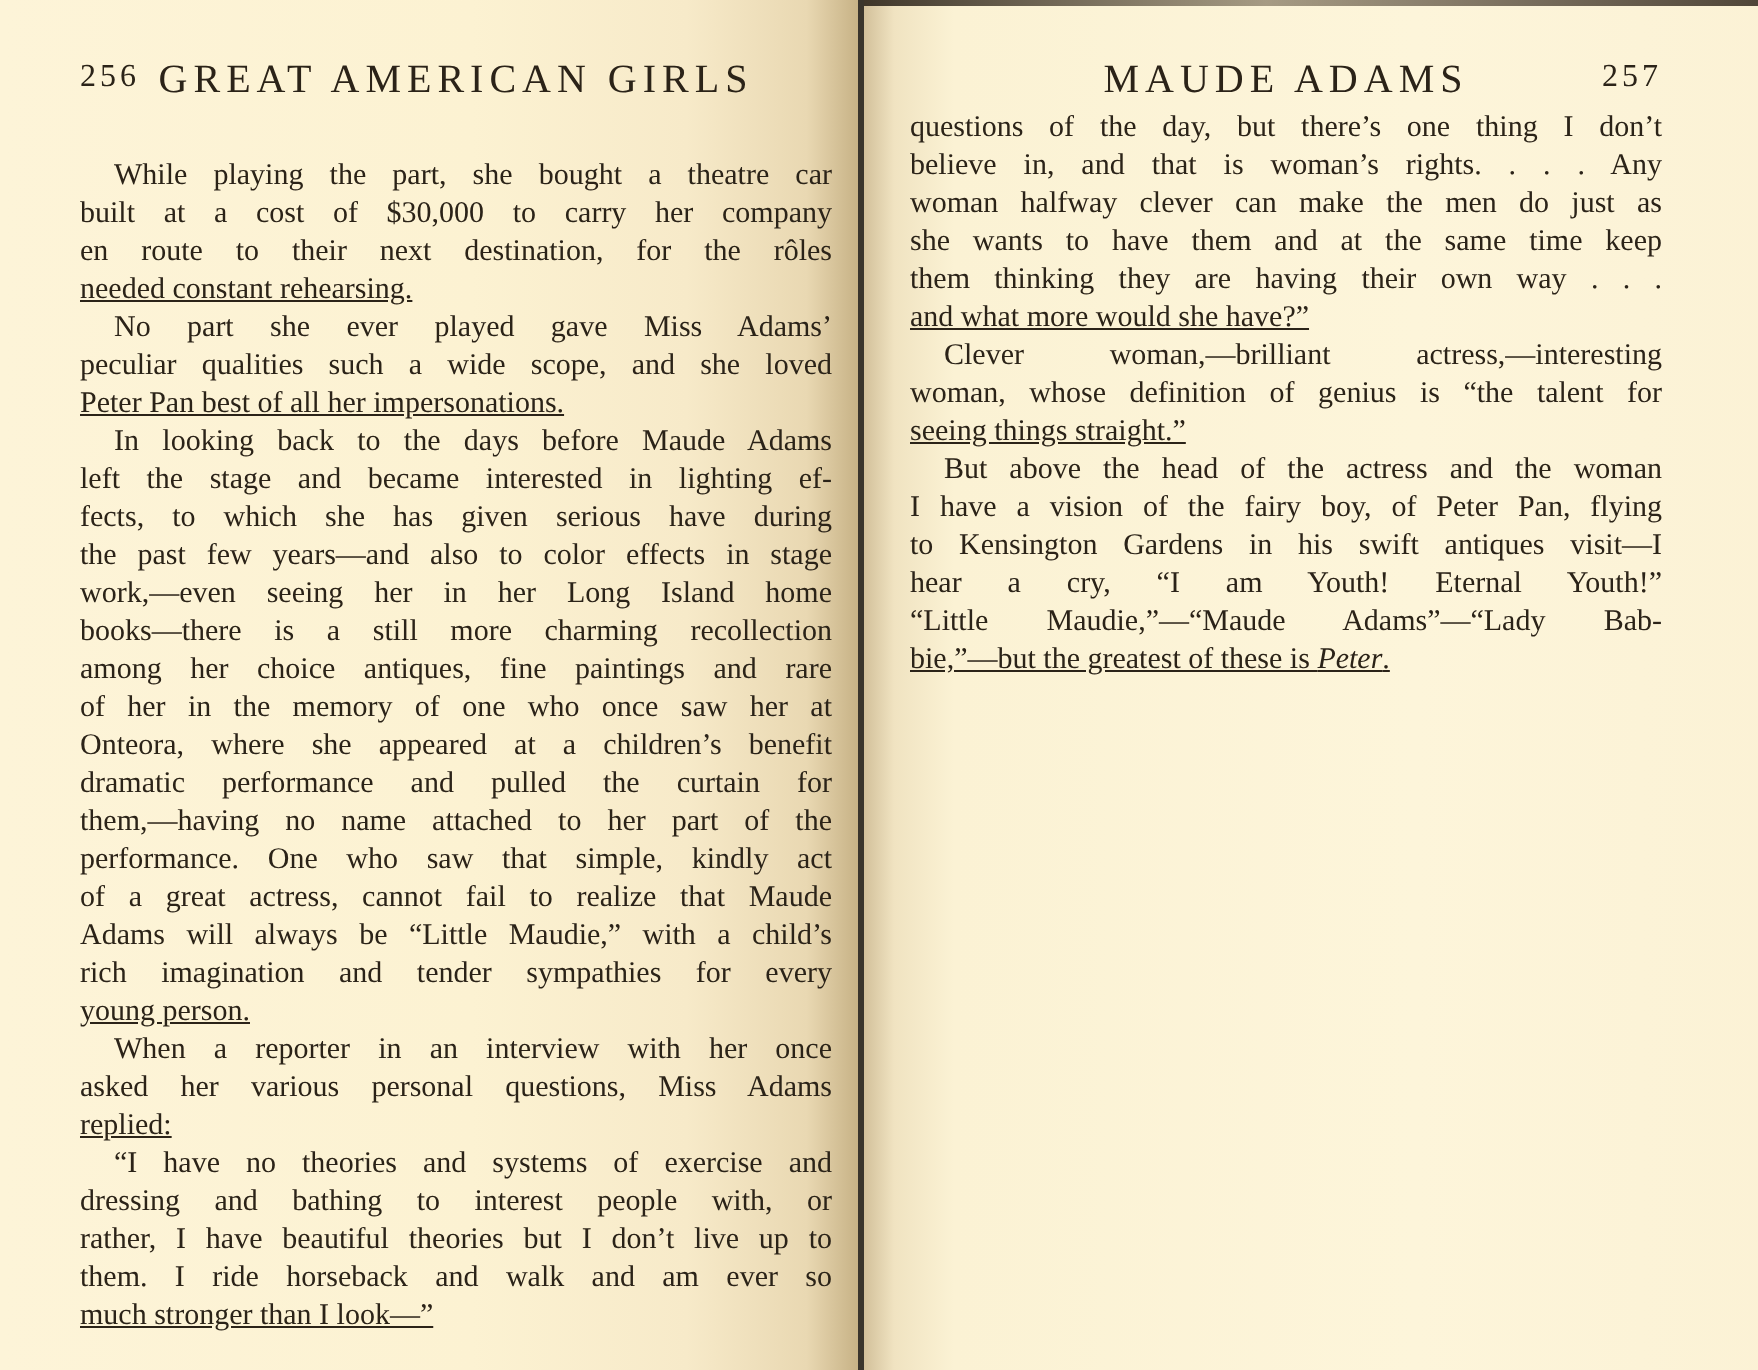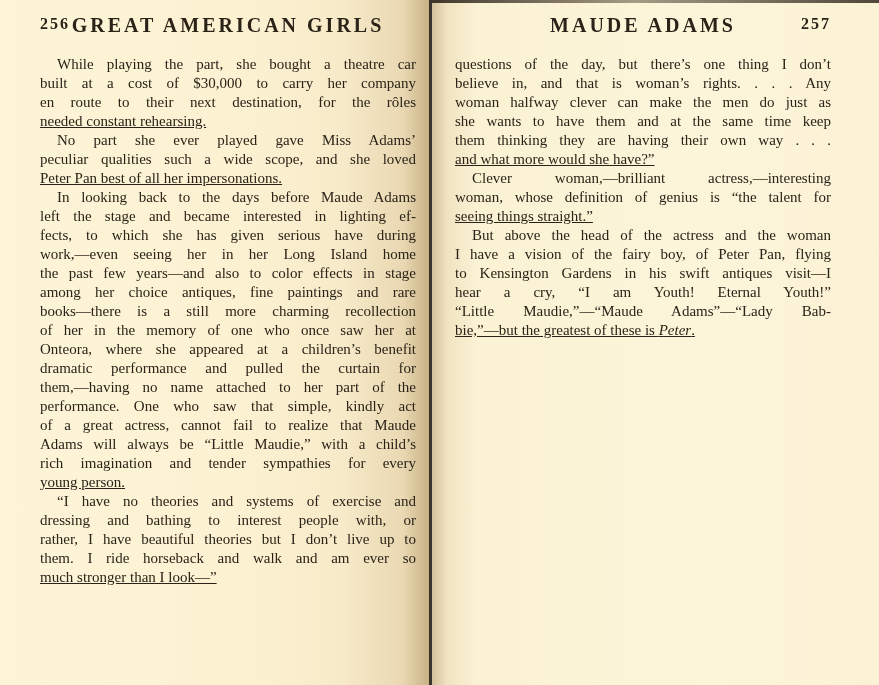--- a/index.html
+++ b/index.html
@@ -22,33 +22,33 @@
   }
   .gutter {
     position: absolute; left: 429px; top: 0; width: 3px; height: 685px;
     background: #3a352c;
   }
   .page-top-edge {
     position: absolute; left: 432px; right: 0; top: 0; height: 3px;
     background: linear-gradient(90deg, rgba(46,38,28,.9), rgba(80,66,48,.5) 45%, rgba(50,40,30,.85));
   }
 
-  .header { position: absolute; top: 14px; height: 22px; font-weight: bold; }
+  .header { position: absolute; top: 29px; height: 22px; }
   .page.left  .header { left: 40px; width: 376px; }
   .page.right .header { left: 23px; width: 376px; }
   .header .title {
     display: block; text-align: center;
     font-size: 20px; letter-spacing: 3px; white-space: nowrap;
   }
   .header .pageno { position: absolute; top: 1px; font-size: 16px; letter-spacing: 2px; }
   .page.left  .pageno { left: 0; }
   .page.right .pageno { right: 0; }
 
   .body-text { position: absolute; top: 55px; font-size: 15px; line-height: 19px; }
-  .page.left  .body-text { left: 40px; width: 376px; }
+  .page.left  .body-text { left: 40px; width: 376px; margin-top: 24px; }
   .page.right .body-text { left: 23px; width: 376px; }
 
   .para { margin: 0; }
   .line { text-align: justify; text-align-last: justify; }
   .line.last { text-align-last: left; text-decoration: underline; }
   .line.first { text-indent: 17px; }
 </style>
 </head>
 <body>
 
@@ -68,33 +68,38 @@
         </div>
         <div class="para">
           <div class="line first">No part she ever played gave Miss Adams’</div>
           <div class="line">peculiar qualities such a wide scope, and she loved</div>
           <div class="line last">Peter Pan best of all her impersonations.</div>
         </div>
         <div class="para">
           <div class="line first">In looking back to the days before Maude Adams</div>
           <div class="line">left the stage and became interested in lighting ef-</div>
           <div class="line">fects, to which she has given serious have during</div>
+          <div class="line">the past few years—and also to color effects in stage</div>
           <div class="line">work,—even seeing her in her Long Island home</div>
-          <div class="line">the past few years—and also to color effects in stage</div>
+          <div class="line">books—there is a still more charming recollection</div>
           <div class="line">among her choice antiques, fine paintings and rare</div>
-          <div class="line">books—there is a still more charming recollection</div>
           <div class="line">of her in the memory of one who once saw her at</div>
           <div class="line">Onteora, where she appeared at a children’s benefit</div>
           <div class="line">dramatic performance and pulled the curtain for</div>
           <div class="line">them,—having no name attached to her part of the</div>
           <div class="line">performance. One who saw that simple, kindly act</div>
           <div class="line">of a great actress, cannot fail to realize that Maude</div>
           <div class="line">Adams will always be “Little Maudie,” with a child’s</div>
           <div class="line">rich imagination and tender sympathies for every</div>
           <div class="line last">young person.</div>
+        </div>
+        <div class="para">
+          <div class="line first">When a reporter in an interview with her once</div>
+          <div class="line">asked her various personal questions, Miss Adams</div>
+          <div class="line last">replied:</div>
         </div>
         <div class="para">
           <div class="line first">“I have no theories and systems of exercise and</div>
           <div class="line">dressing and bathing to interest people with, or</div>
           <div class="line">rather, I have beautiful theories but I don’t live up to</div>
           <div class="line">them. I ride horseback and walk and am ever so</div>
           <div class="line last">much stronger than I look—”</div>
         </div>
       </div>
   </div>

